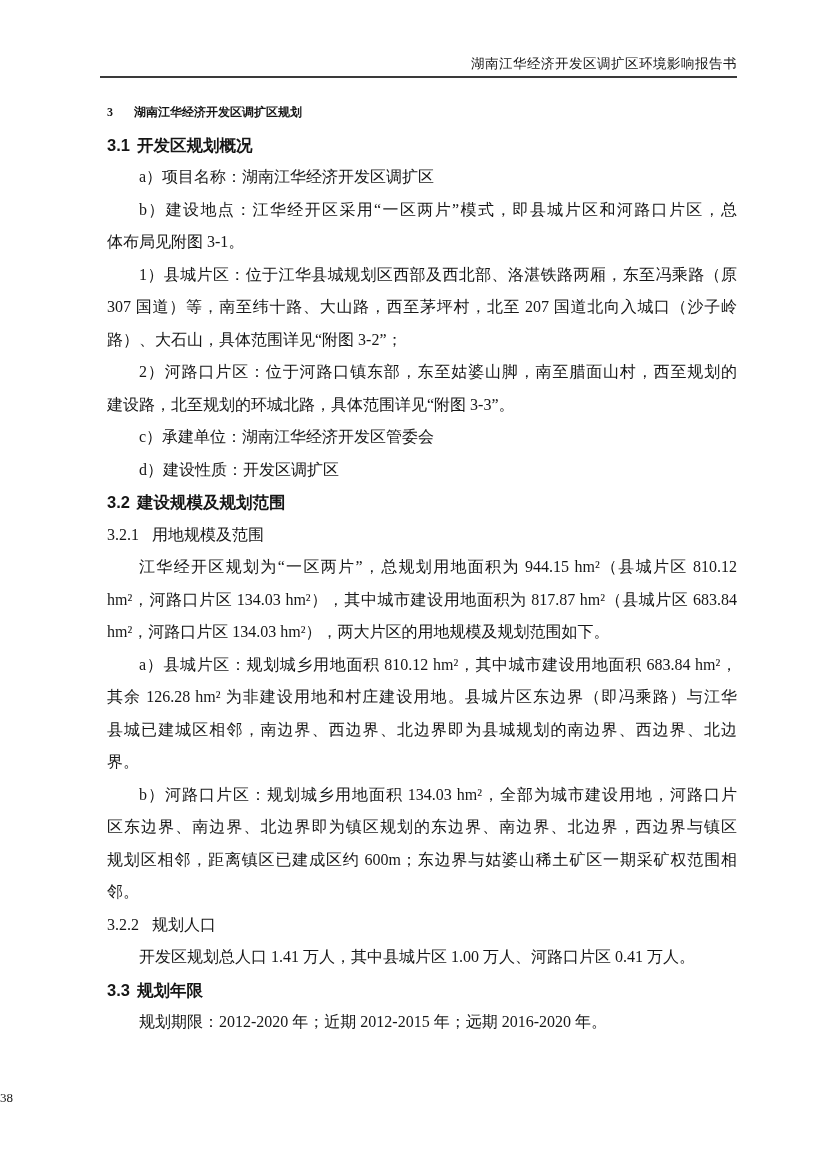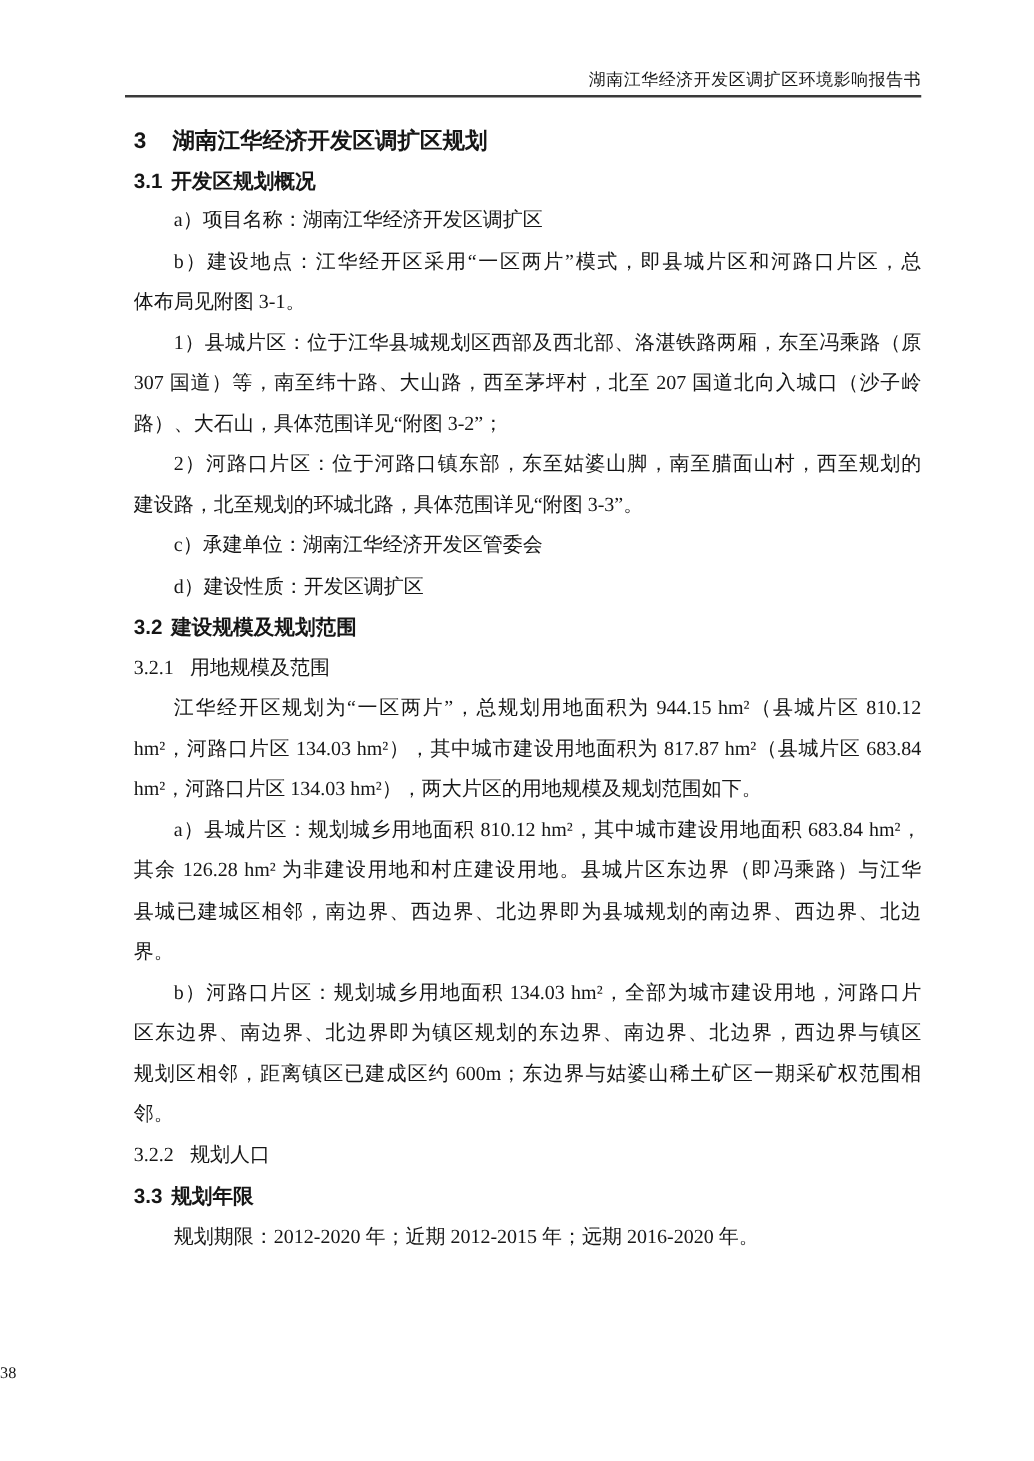--- a/index.html
+++ b/index.html
@@ -35,21 +35,21 @@
   .line {
     font-size: 16px;
     line-height: 32.5px;
     height: 32.5px;
     overflow: hidden;
   }
   .h1, .h2 {
     font-family: "Liberation Sans", "DejaVu Sans", sans-serif;
     font-weight: bold;
   }
-  .h1 { font-size: 18px; }
+  .h1 { font-size: 12px; font-family: Liberation Serif, serif; }
   .h2 { font-size: 16.5px; }
   .h3 { font-size: 16px; font-weight: normal; }
   .h1 .num { margin-right: 21px; }
   .h2 .num { margin-right: 7px; }
   .h3 .num { margin-right: 13px; }
   .first { text-indent: 2em; }
   .mid  { text-align: justify; text-align-last: justify; }
   .last { text-align: center; text-align-last: left; }
   .pagenum {
     position: absolute;
@@ -115,20 +115,21 @@
 
     <div class="line first mid">b）河路口片区：规划城乡用地面积 134.03 hm²，全部为城市建设用地，河路口片</div>
     <div class="line mid">区东边界、南边界、北边界即为镇区规划的东边界、南边界、北边界，西边界与镇区</div>
     <div class="line mid">规划区相邻，距离镇区已建成区约 600m；东边界与姑婆山稀土矿区一期采矿权范围相</div>
     <div class="line last">邻。</div>
 
     <div class="line h3">
       <span class="num">3.2.2</span><span>规划人口</span>
     </div>
 
+    <div class="line first last">开发区规划总人口 1.41 万人，其中县城片区 1.00 万人、河路口片区 0.41 万人。</div>
 
     <div class="line h2">
       <span class="num">3.3</span><span>规划年限</span>
     </div>
 
     <div class="line first last">规划期限：2012-2020 年；近期 2012-2015 年；远期 2016-2020 年。</div>
 
   </div>
 
   <div class="pagenum">38</div>

